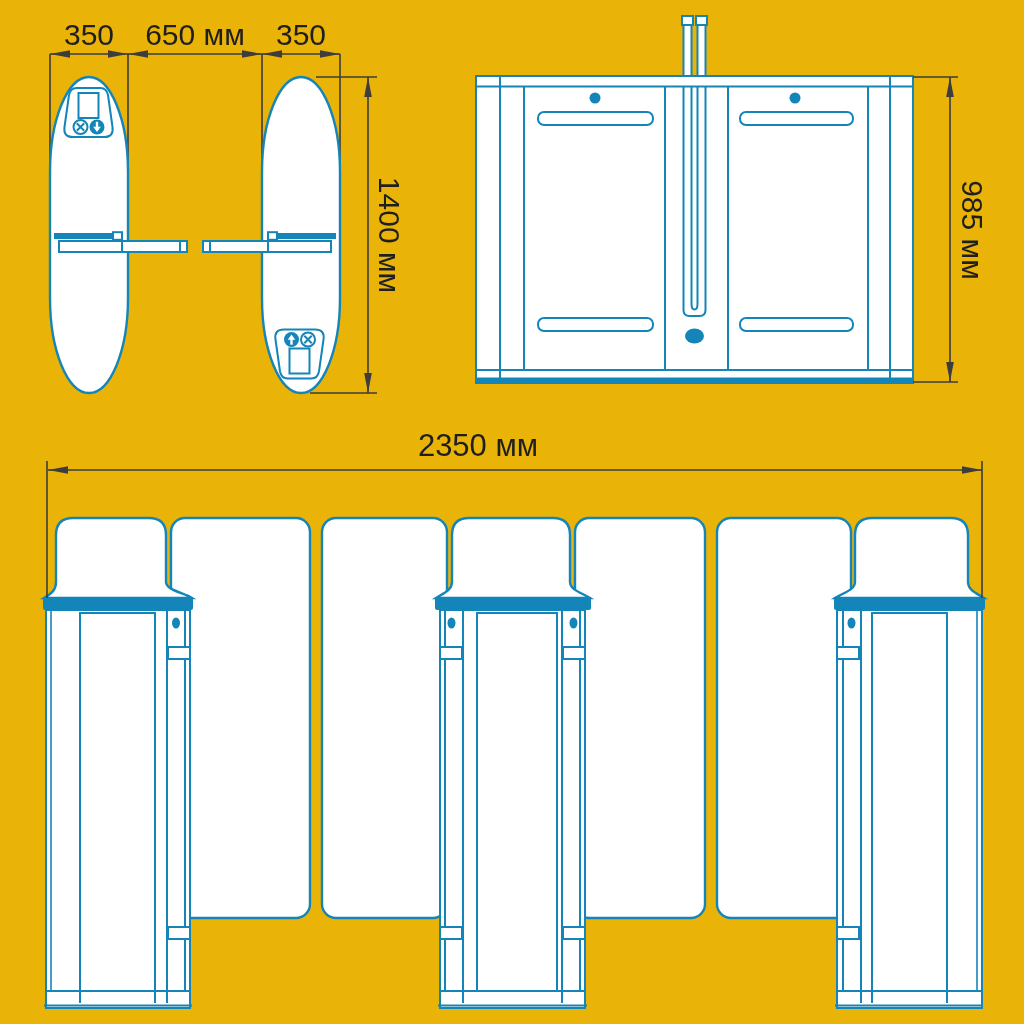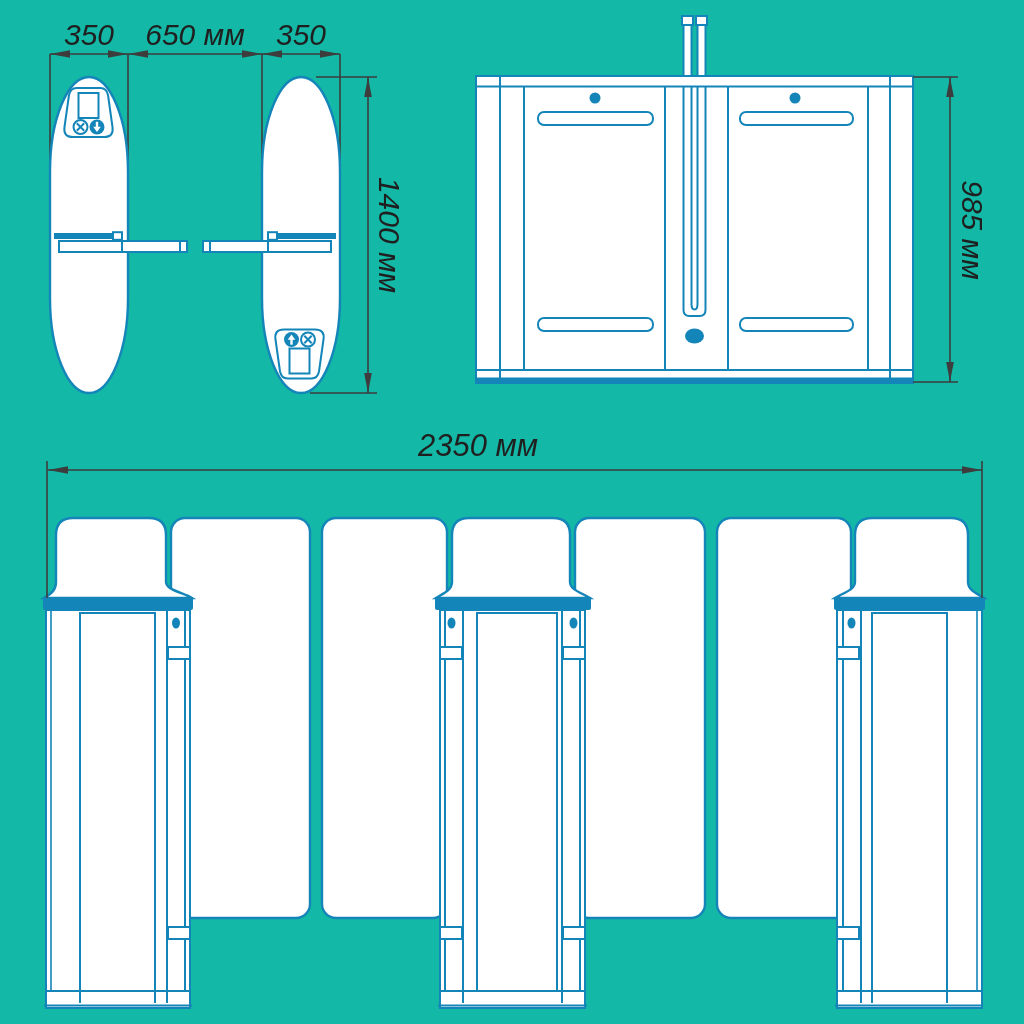--- a/index.html
+++ b/index.html
@@ -1,17 +1,17 @@
 <!DOCTYPE html>
 <html><head>
 <meta charset="utf-8">
 <style>
   html,body{margin:0;padding:0;background:#ffffff;}
-  #stage{position:relative;width:1024px;height:1024px;background:#14b8a6;overflow:hidden;
-         font-family:"Liberation Sans", sans-serif;font-style:italic;}
+  #stage{position:relative;width:1024px;height:1024px;background:#eab308;overflow:hidden;
+         font-family:"Liberation Sans", sans-serif;}
   svg{display:block;}
   .bl{stroke:#1485b8;fill:none;stroke-width:2;}
   .blf{fill:#1485b8;stroke:none;}
   .wf{fill:#ffffff;stroke:#1485b8;stroke-width:2;}
   .wf24{fill:#ffffff;stroke:#1485b8;stroke-width:2.4;}
   .thin{stroke:#1485b8;stroke-width:1.6;fill:none;}
   .dk{stroke:#3d3d3d;stroke-width:1.6;fill:none;}
   .dka{fill:#3d3d3d;stroke:none;}
   .dimtxt{font-family:"Liberation Sans", sans-serif;font-size:30px;fill:#1f1f1f;}
   .dimtxt-big{font-family:"Liberation Sans", sans-serif;font-size:31px;fill:#1f1f1f;}

